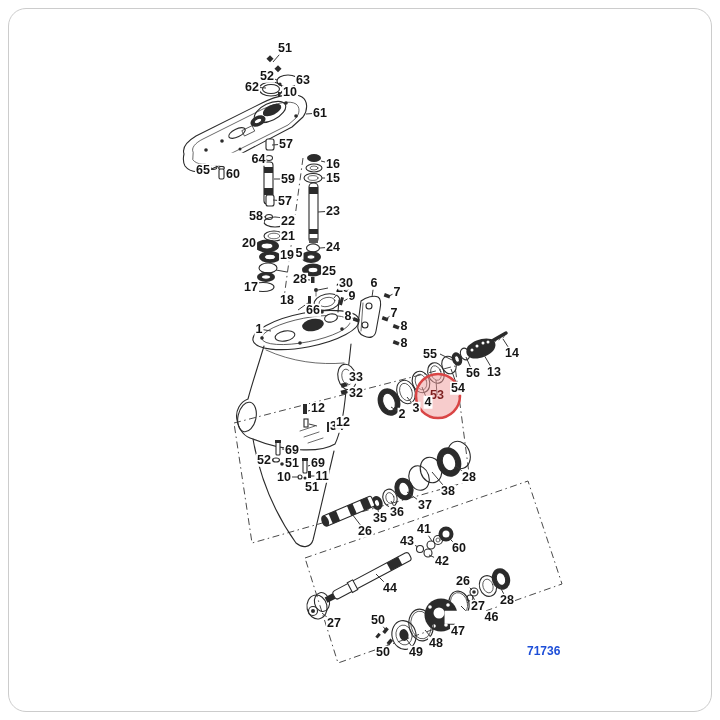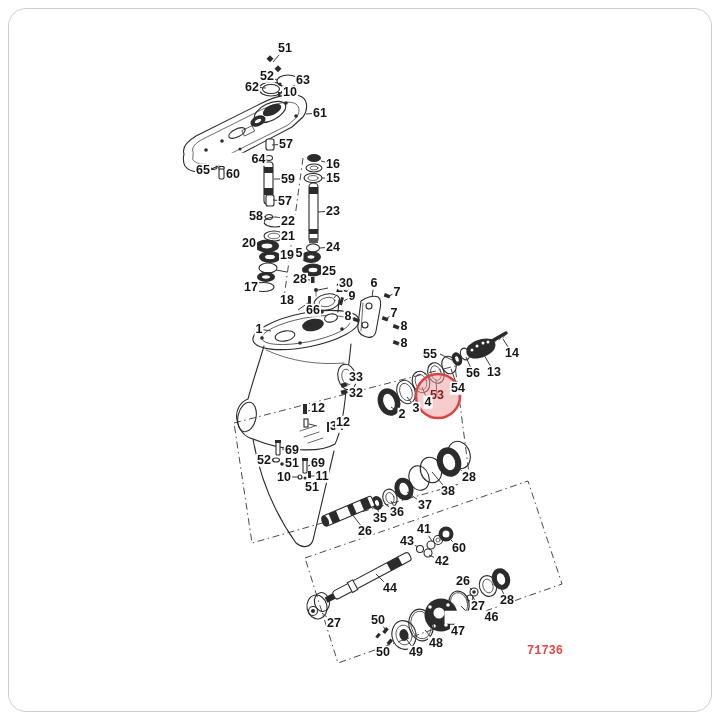--- a/index.html
+++ b/index.html
@@ -11,21 +11,21 @@
   .ln{fill:none;stroke:#2b2b2b;stroke-width:1.1;stroke-linecap:round;stroke-linejoin:round;}
   .lt{fill:none;stroke:#2b2b2b;stroke-width:0.7;stroke-linecap:round;}
   .fd{fill:#2b2b2b;stroke:none;}
   .fg{fill:#555;stroke:none;}
   .fw{fill:#ffffff;stroke:#2b2b2b;stroke-width:1.1;}
   .dash{fill:none;stroke:#4a4a4a;stroke-width:1;stroke-dasharray:7 3.5 1.5 3.5;}
   .leader{stroke:#3a3a3a;stroke-width:1;}
   .callout{position:absolute;transform:translate(-50%,-50%);font-weight:bold;font-size:12.5px;
            line-height:1;color:#151515;background:#ffffff;padding:0 1px;white-space:nowrap;}
   .callout.hl{background:transparent;}
-  #drawing-number{position:absolute;left:527px;top:644px;font-weight:bold;font-size:12px;color:#ef4444;font-family:Liberation Mono, monospace;}
+  #drawing-number{position:absolute;left:527px;top:644px;font-weight:bold;font-size:12px;color:#1d4ed8;}
 </style>
 </head>
 <body>
 
 <div id="canvas">
 
   <svg width="720" height="720" viewBox="0 0 720 720">
 
     <g>
       <path class="dash" d="M303,158 L284,298"></path>

